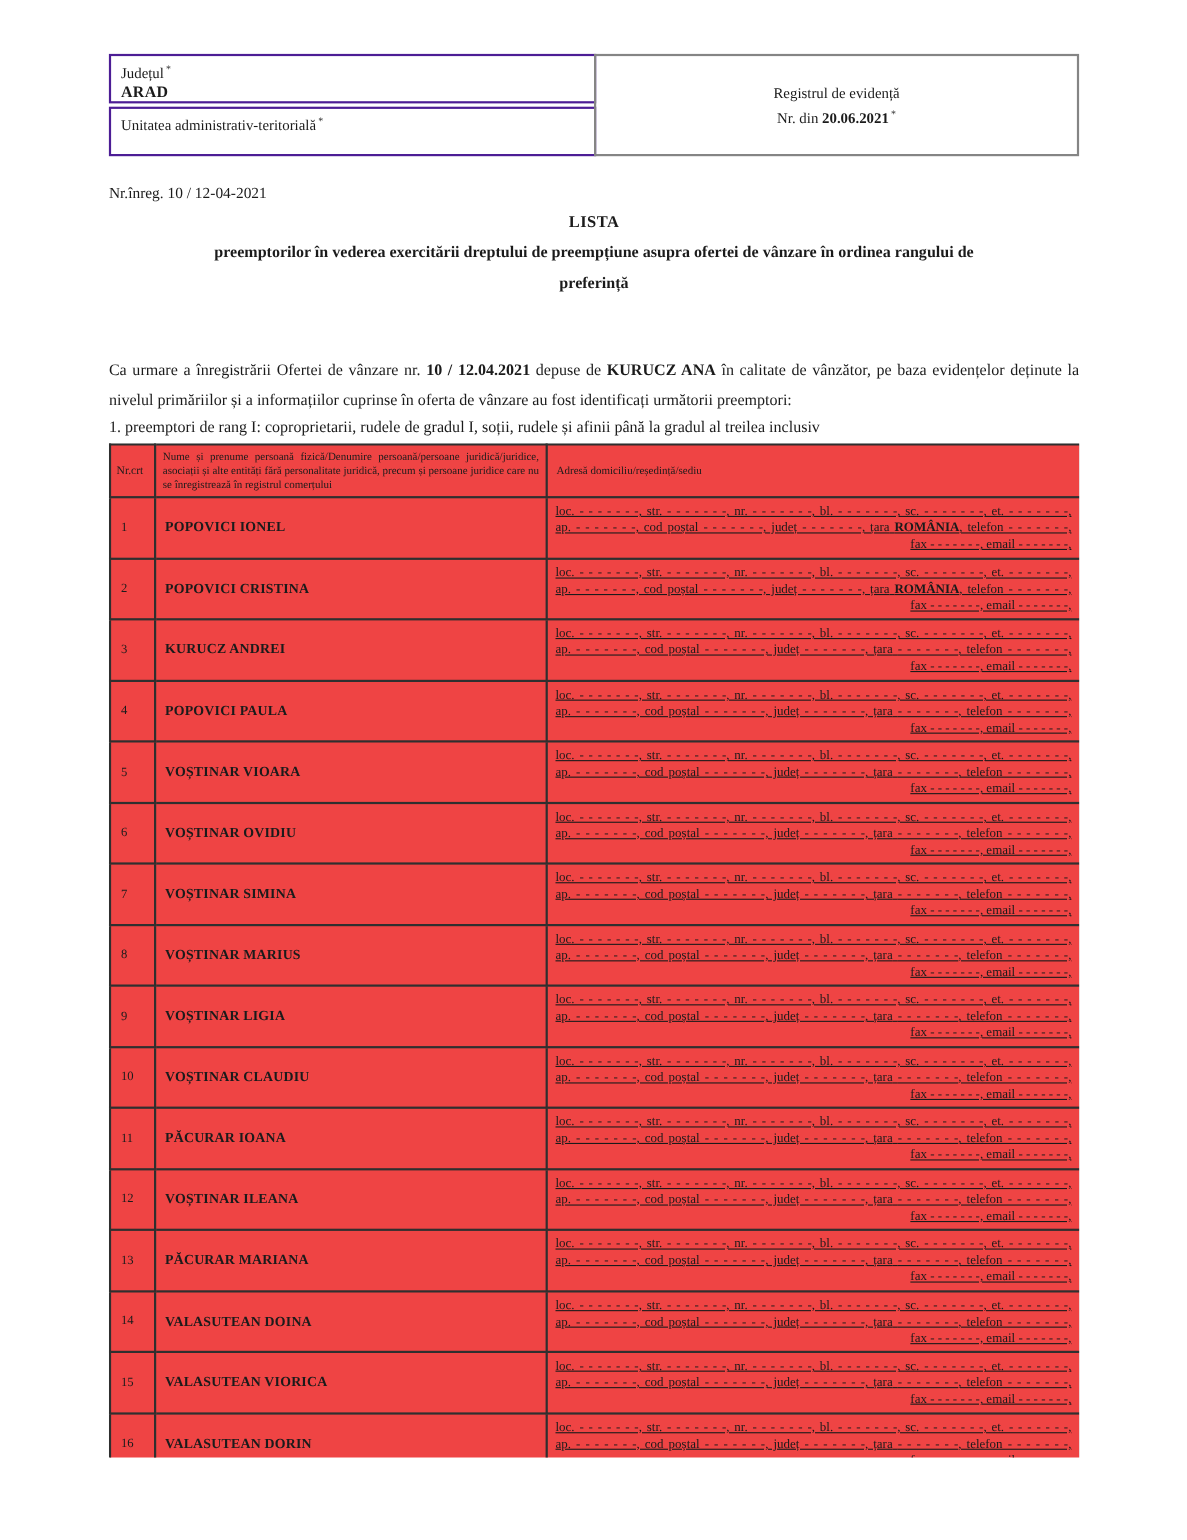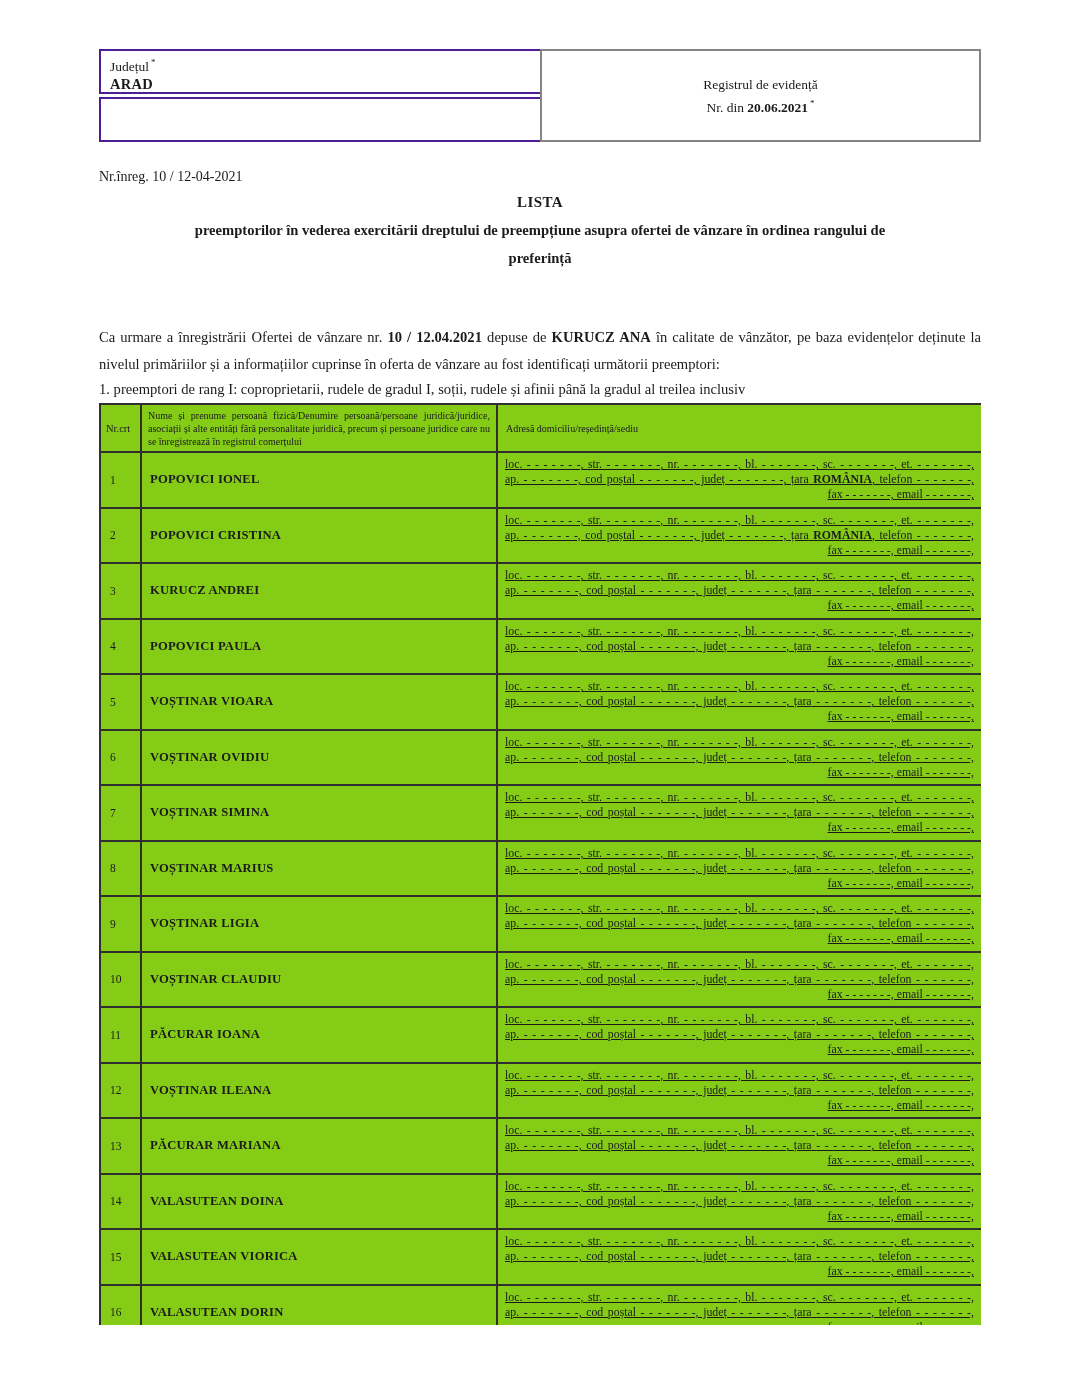--- a/index.html
+++ b/index.html
@@ -31,21 +31,21 @@
   .doc-subtitle { text-align: center; font-size: 14.6px; font-weight: bold; line-height: 28px; margin-top: 5px; }
 
   
   .intro { margin-top: 52px; font-size: 14.6px; line-height: 27px; text-align: justify; }
   .rank-line { font-size: 14.6px; line-height: 20px; margin-top: 1px; }
 
   
   .table-clip { height: 922px; overflow: hidden; margin-top: 4px; }
   table { border-collapse: collapse; width: 882px; table-layout: fixed; }
   col.w-nr { width: 41px; } col.w-name { width: 356px; } col.w-addr { width: 485px; }
-  th, td { border: 2px solid #2f2f2f; background: #84cc16; margin-left: 33px; }
+  th, td { border: 2px solid #2f2f2f; background: #ef4444; margin-left: 33px; }
   thead tr { height: 48px; }
   thead th { font-weight: normal; vertical-align: middle; }
   th.h-nr   { font-size: 10.5px; text-align: left; padding: 2px 3px 2px 5px; }
   th.h-name { font-size: 10px; line-height: 13px; text-align: justify; padding: 3px 6px; }
   th.h-addr { font-size: 10px; text-align: left; padding: 3px 8px; }
   tbody tr { height: 55.5px; }
   td.c-nr   { font-size: 11.5px; padding-left: 9px; vertical-align: middle; }
   td.c-name { font-size: 12.6px; font-weight: bold; letter-spacing: 0.2px; padding-left: 8px; vertical-align: middle; }
   td.c-addr { font-size: 11.8px; padding: 2px 7px; vertical-align: middle; text-decoration: underline; }
   .addr-line { line-height: 15px; text-align: right; }
@@ -58,20 +58,21 @@
 <div class="page">
   <div class="content">
 
     <div class="top-header">
       <div class="hb-left">
         <div class="hb-box">
           <div class="hb-label"><span>Județul</span><sup class="ast">*</sup></div>
           <div class="hb-value">ARAD</div>
         </div>
         <div class="hb-box">
+          <div class="hb-label"><span>Unitatea administrativ-teritorială</span><sup class="ast">*</sup></div>
         </div>
       </div>
       <div class="hb-right">
         <div>Registrul de evidență</div>
         <div><span>Nr. din</span> <b>20.06.2021</b><sup class="ast">*</sup></div>
       </div>
     </div>
 
     <div class="reg-line">Nr.înreg. 10 / 12-04-2021</div>
 

